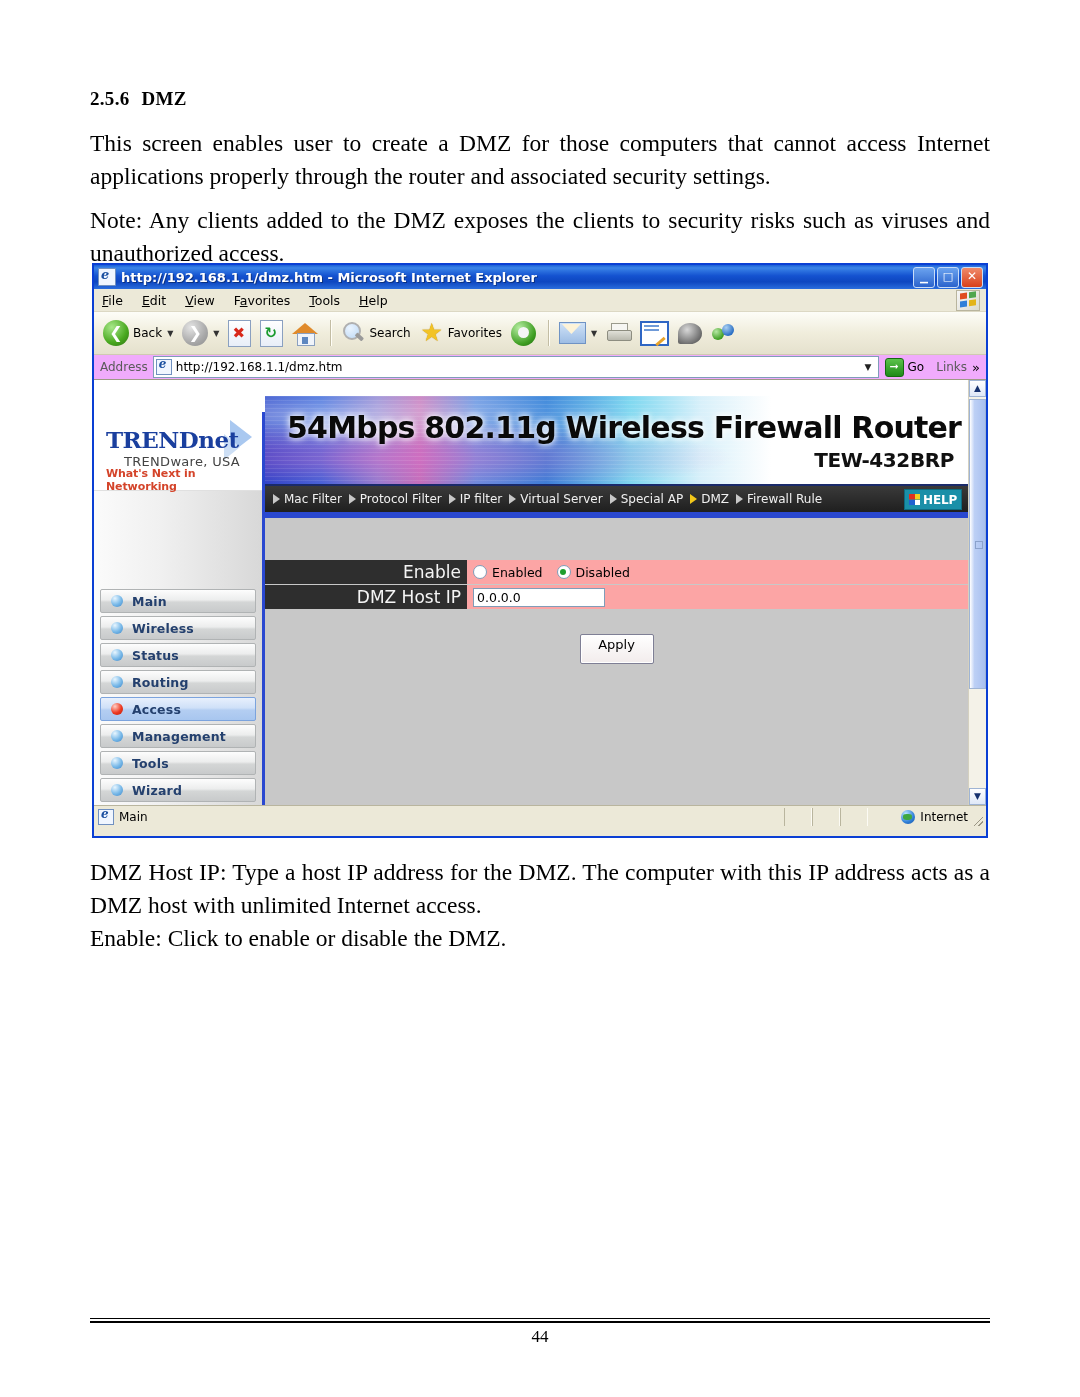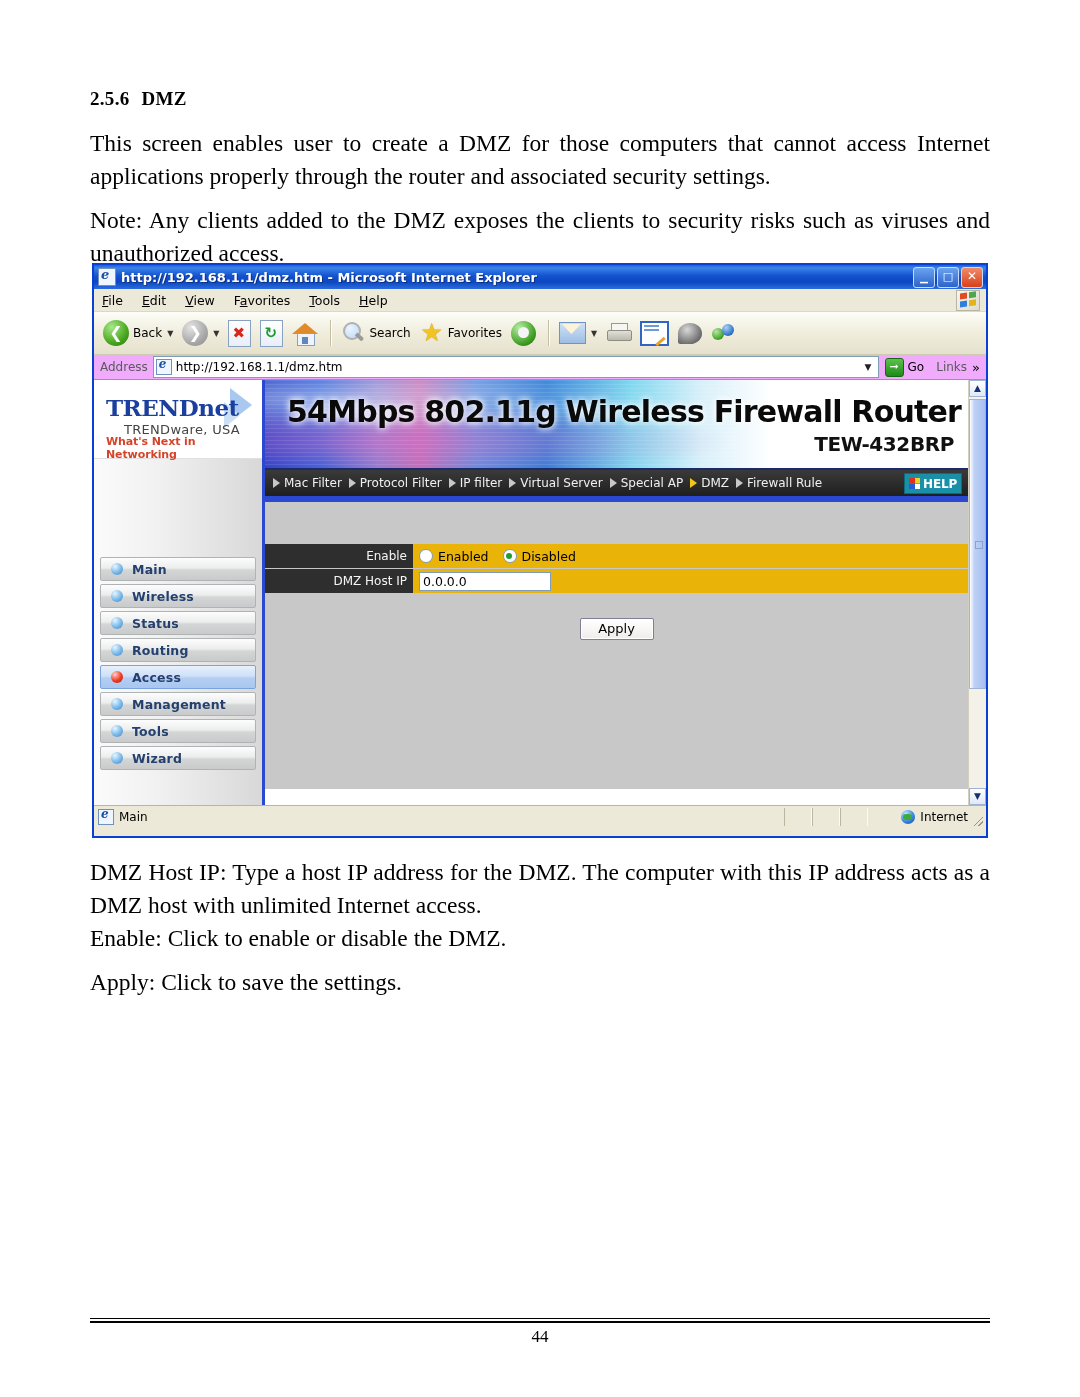--- a/index.html
+++ b/index.html
@@ -445,20 +445,21 @@
     height: 425px;
     background: #ffffff;
     display: flex;
     overflow: hidden;
   }
   .content-wrap {
     flex: 1;
     display: flex;
     position: relative;
     background: #ffffff;
+    align-items: flex-end;
   }
 
   
   .sidebar {
     width: 168px;
     background: linear-gradient(to right, #fbfbfb 0%, #f0f0f0 40%, #d8d8d8 100%);
     border-right: 3px solid #2a48d0;
     position: relative;
     flex: none;
   }
@@ -655,37 +656,37 @@
     box-sizing: border-box;
   }
   .frow {
     display: flex;
     align-items: stretch;
     background: #ffffff;
     border-bottom: 1px solid #c8c8c8;
     height: 24px;
   }
   .flabel {
-    width: 148px;
+    width: 202px;
     background: #2e2e2e;
     color: #f5f5f5;
-    font-size: 12px;
+    font-size: 17px;
     font-family: "DejaVu Sans", sans-serif;
     text-align: right;
     padding-right: 6px;
     line-height: 24px;
     box-sizing: border-box;
     flex: none;
   }
   .fvalue {
     flex: 1;
     display: flex;
     align-items: center;
     padding-left: 6px;
-    background: #eab308;
+    background: #fca5a5;
   }
   .radio-grp { display: flex; align-items: center; }
   .radio-item { display: flex; align-items: center; margin-right: 14px; }
   .rdo {
     width: 12px; height: 12px;
     border-radius: 50%;
     border: 1.5px solid #7f9db9;
     background: #ffffff;
     margin-right: 5px;
     position: relative;
@@ -716,21 +717,21 @@
     color: #000;
     line-height: 17px;
   }
   .applyrow {
     text-align: center;
     padding-top: 24px;
   }
   .applybtn {
     display: inline-block;
     min-width: 52px;
-    padding: 2px 10px 3px;
+    padding: 2px 10px 11px;
     background: linear-gradient(to bottom, #ffffff, #f2ecec);
     border: 1px solid #7f7f95;
     border-radius: 2px;
     font-size: 13px;
     color: #000;
     font-family: "DejaVu Sans", sans-serif;
     box-shadow: inset 0 0 0 1px #ffffff;
   }
 
   
@@ -1125,17 +1126,16 @@
       <span class="globe"></span>
       <span class="st-text">Internet</span>
     </span>
     <span class="grip"></span>
   </div>
 </div>
 
 <div class="doc" style="top:845px;">
   <p class="para">DMZ Host IP: Type a host IP address for the DMZ. The computer with this IP address acts as a DMZ host with unlimited Internet access.</p>
   <p class="para" style="margin-top:0;">Enable: Click to enable or disable the DMZ.</p>
-  <p class="para">Apply: Click to save the settings.</p>
 </div>
 
 <div class="footer-rule"></div>
 <div class="footer-num">44</div>
 
 </body></html>

